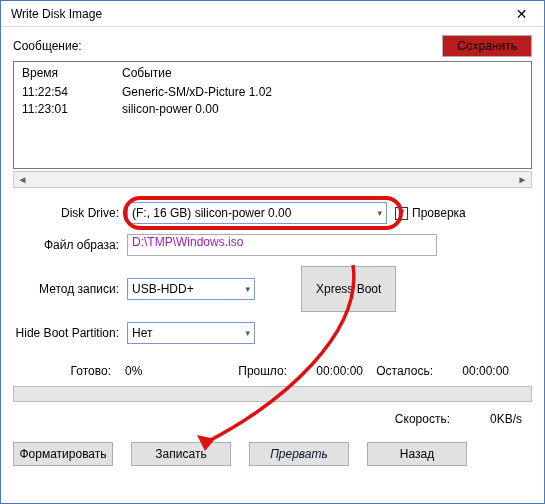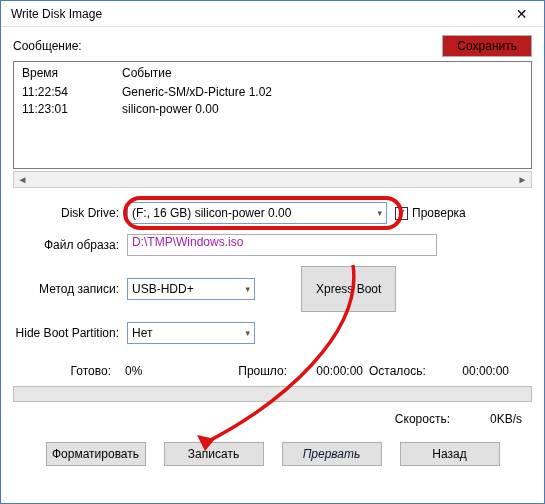--- a/index.html
+++ b/index.html
@@ -32,25 +32,25 @@
 .check-wrap { display: flex; align-items: center; margin-left: 8px; gap: 4px; }
 .checkbox { width: 13px; height: 13px; border: 1px solid #333; display: flex; align-items: center; justify-content: center; font-size: 11px; line-height: 1; background: #fff; }
 .text-input { border: 1px solid #adadad; background: #fff; height: 22px; width: 310px; padding: 0 4px; display: flex; align-items: flex-start; color: #a21caf; font-size: 12px; }
 .xpress-btn { border: 1px solid #adadad; background: #e1e1e1; padding: 15px 14px; margin-left: 46px; font-size: 12px; }
 .status-row { display: flex; align-items: center; margin-top: 20px; font-size: 12px; }
 .status-row > div { margin-right: 6px; }
 .status-label1 { width: 106px; text-align: right; padding-right: 8px; }
 .status-val1 { width: 90px; }
 .status-mid { width: 66px; text-align: right; }
 .status-time { width: 70px; text-align: right; }
-.status-right { width: 64px; }
+.status-right { width: 64px; text-align: right; }
 .status-time2 { width: 70px; text-align: right; }
 .progress-bar { border: 1px solid #bcbcbc; background: #e6e6e6; height: 16px; margin: 8px 0 10px 0; }
 .speed-row { display: flex; justify-content: flex-end; gap: 40px; font-size: 12px; margin-bottom: 16px; padding-right: 10px; }
-.btn-row { display: flex; justify-content: center; gap: 18px; }
+.btn-row { display: flex; justify-content: flex-start; gap: 18px; }
 .action-btn { border: 1px solid #adadad; background: #e1e1e1; width: 100px; height: 24px; display: flex; align-items: center; justify-content: center; font-size: 12px; }
 .action-btn.disabled { color: #0f172a; font-style: italic; }
 .arrow-svg { position: absolute; left: 152px; top: 252px; width: 220px; height: 210px; pointer-events: none; z-index: 6; }
 </style>
 </head>
 <body>
 
 <div class="window">
 
   <div class="titlebar">

